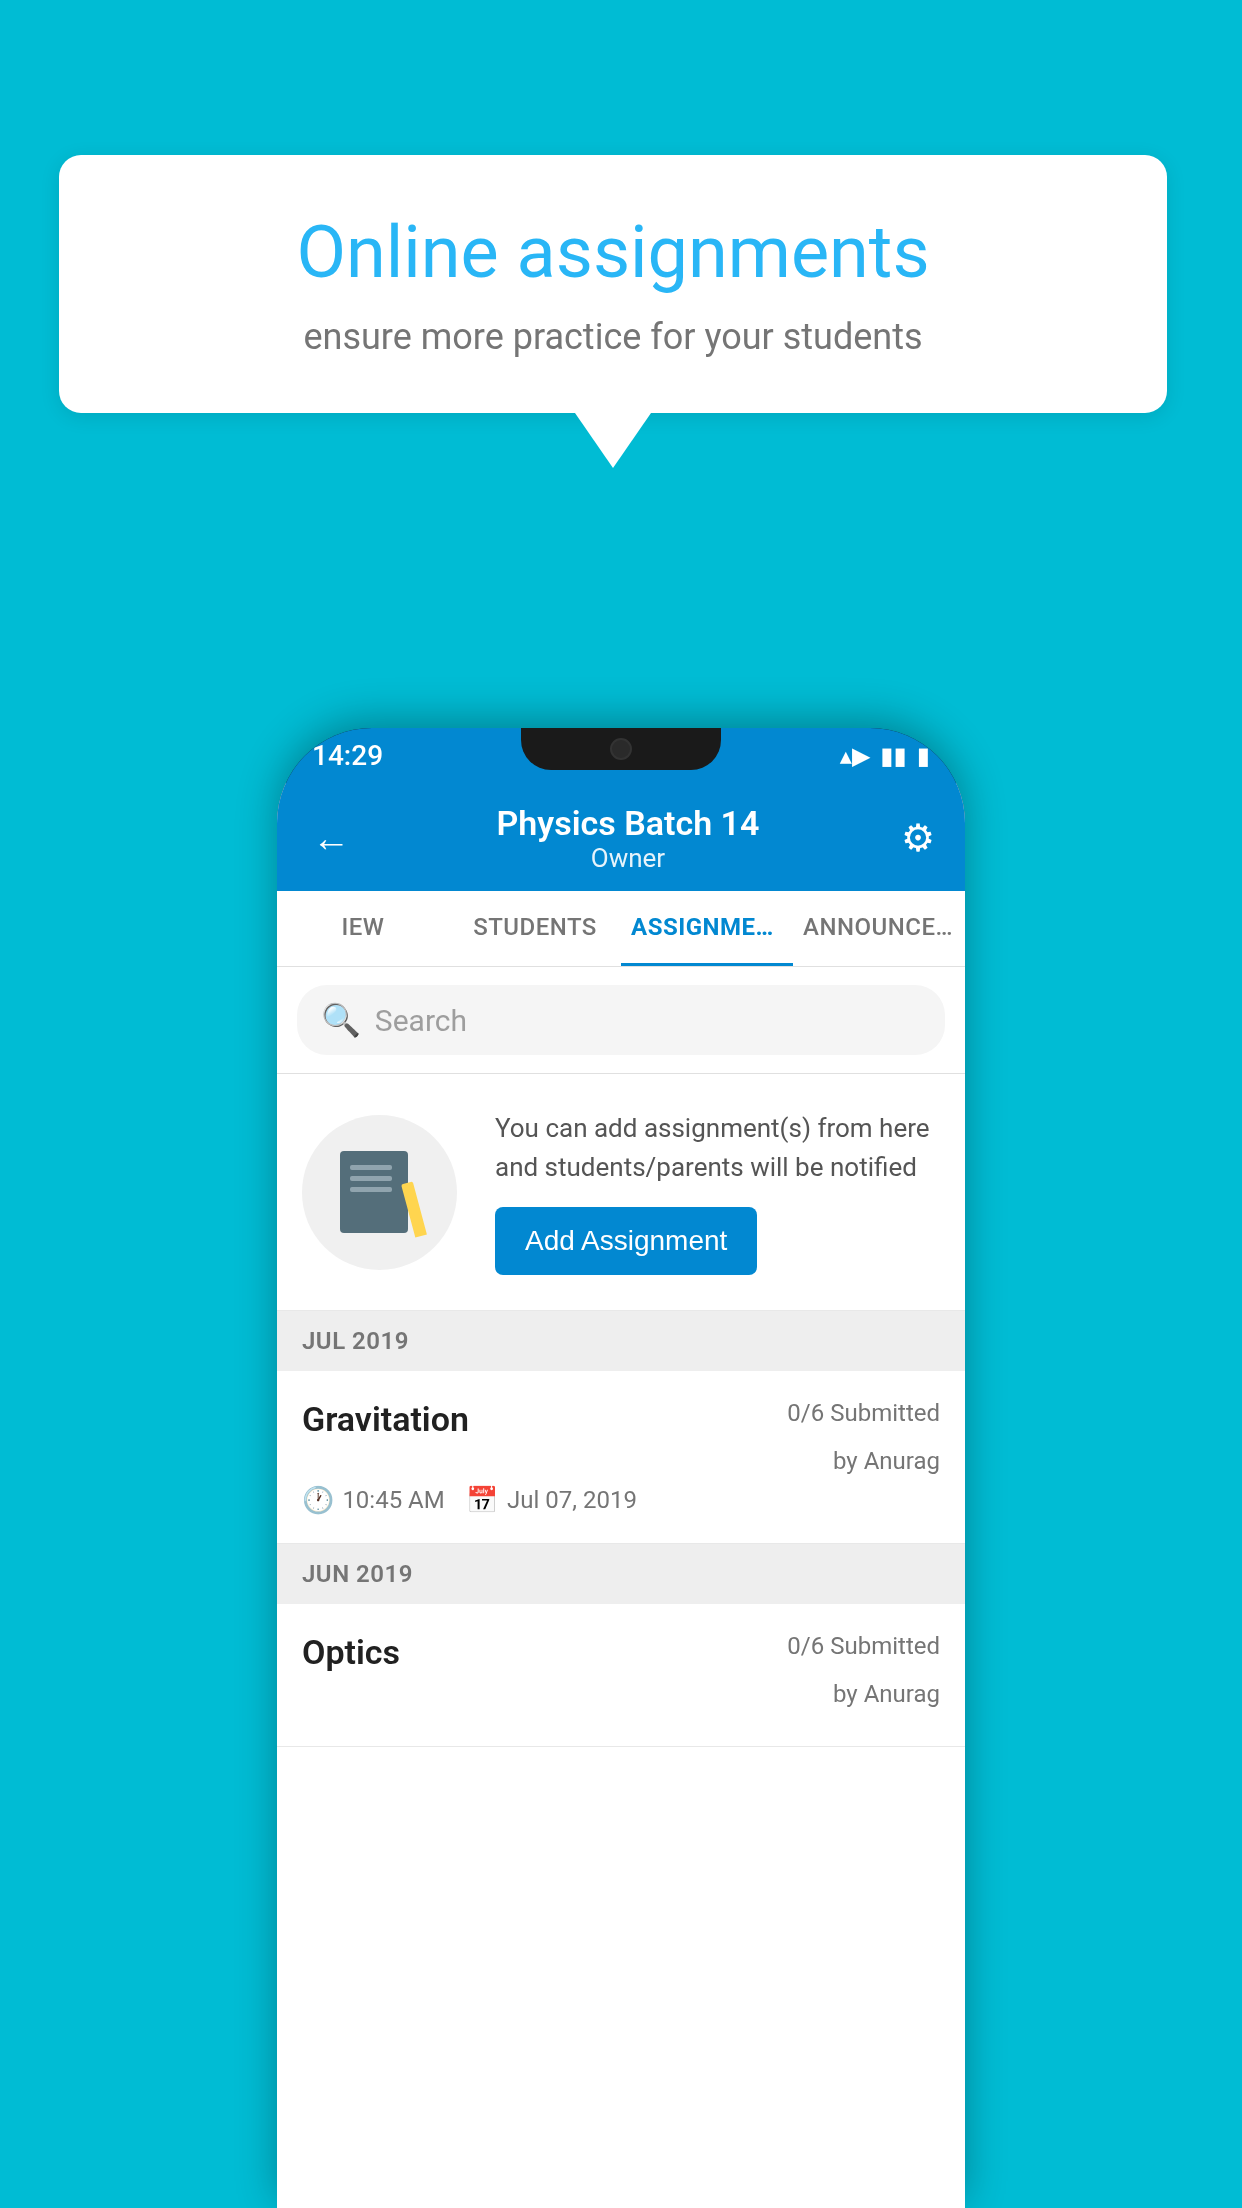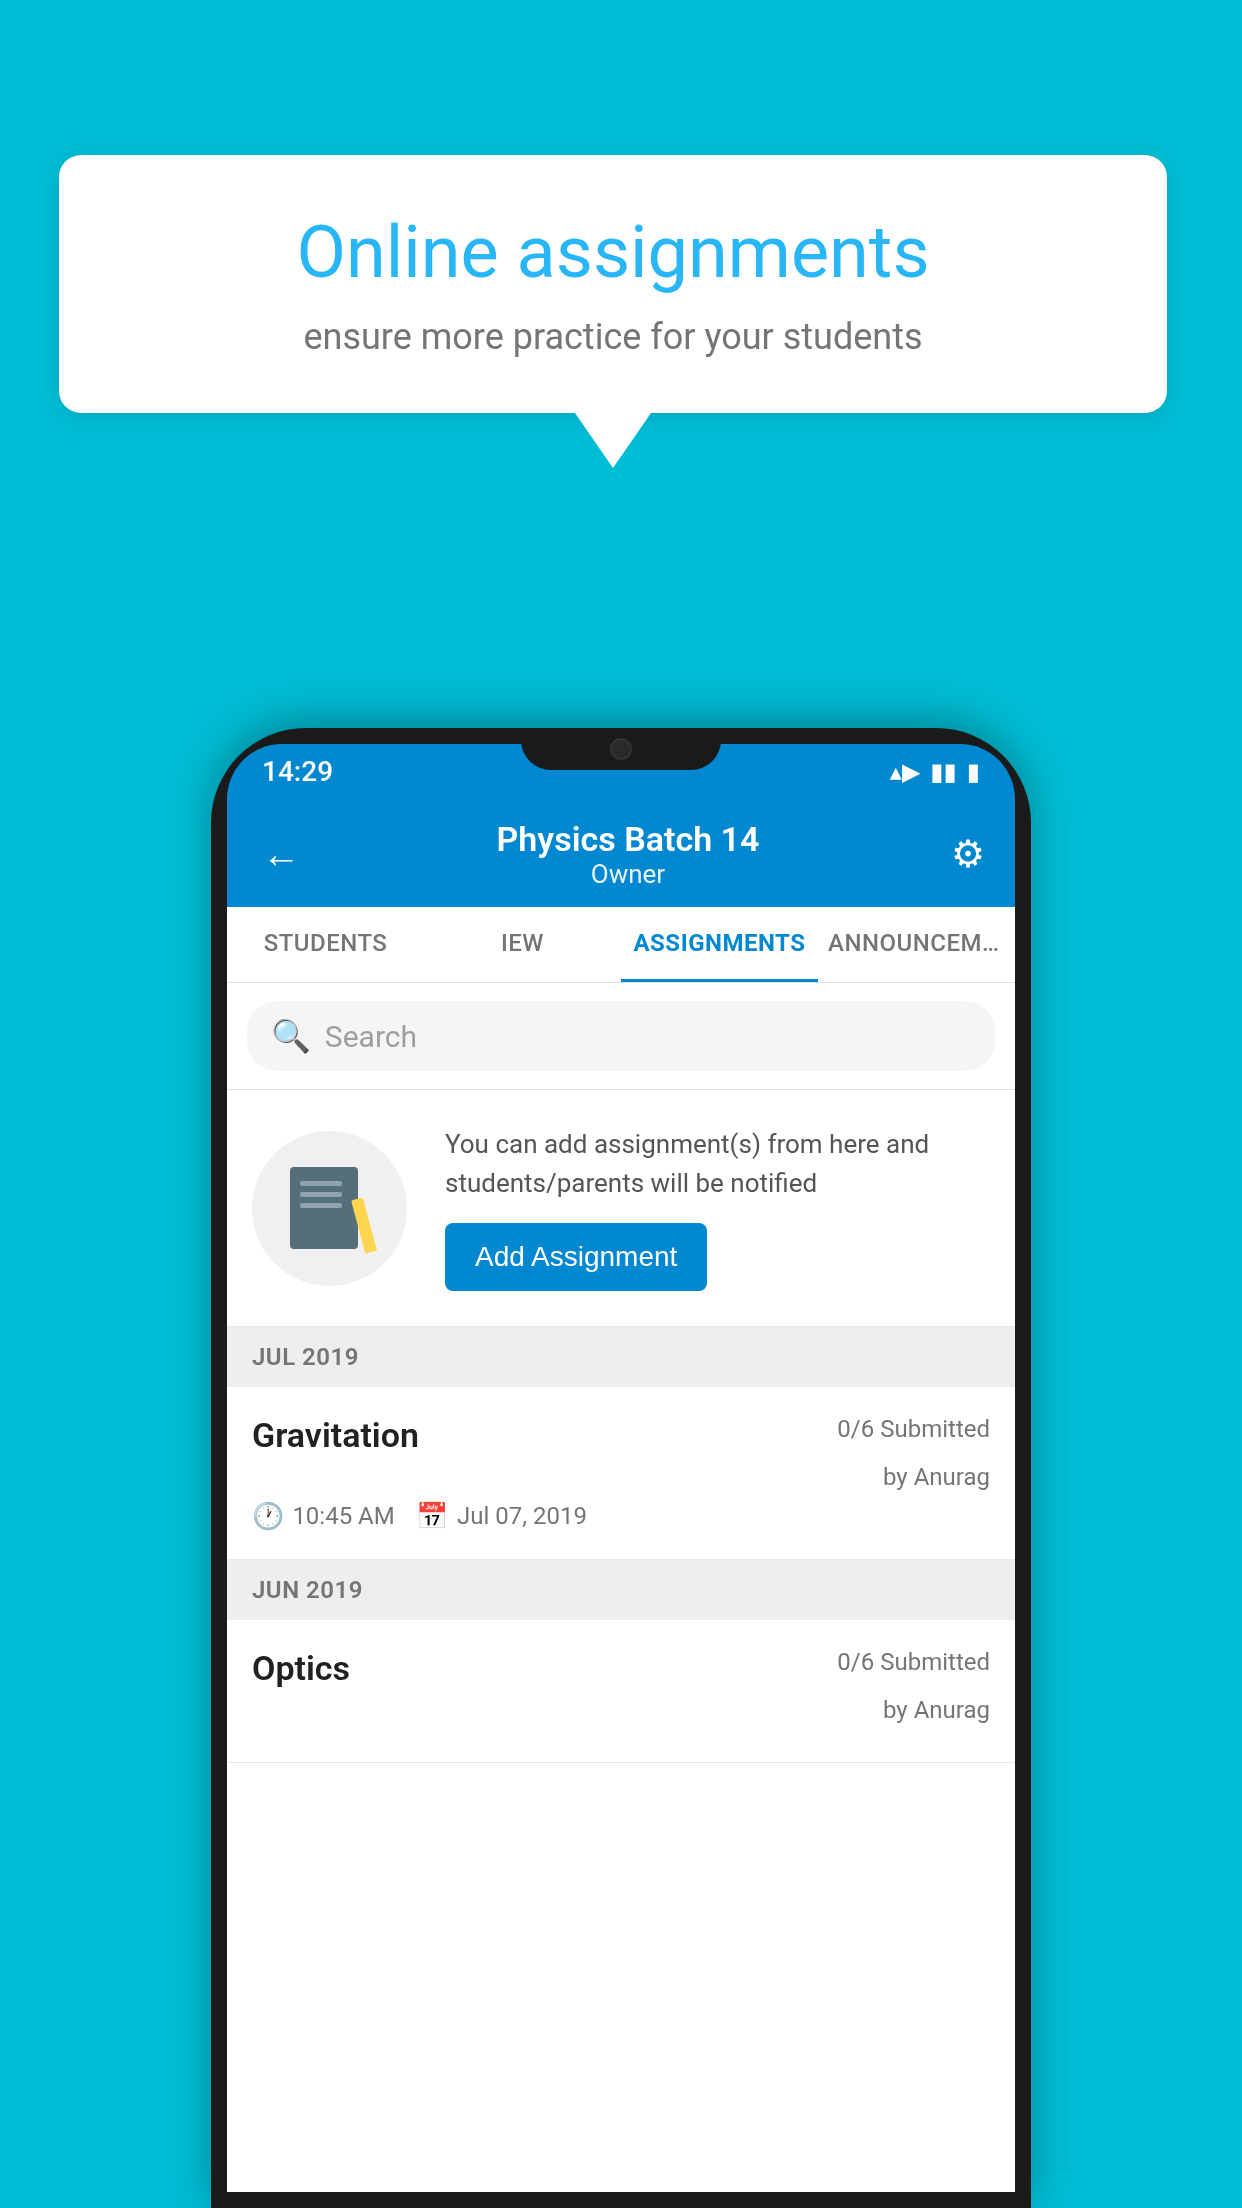--- a/index.html
+++ b/index.html
@@ -49,25 +49,25 @@
       color: #757575;
       font-weight: 400;
     }
 
     
     .phone-frame {
       position: absolute;
       bottom: 0;
       left: 50%;
       transform: translateX(-50%);
-      width: 820px;
+      width: 688px;
       height: 1480px;
       background: #1a1a1a;
       border-radius: 95px 95px 0 0;
-      padding: 16px;
+      padding: 0;
       overflow: hidden;
       box-shadow: 0 -8px 40px rgba(0,0,0,0.3);
     }
 
     
     .phone-notch {
       position: absolute;
       top: 0;
       left: 50%;
       transform: translateX(-50%);
@@ -366,22 +366,22 @@
     <div class="app-header">
       <span class="header-back">←</span>
       <div class="header-title-group">
         <div class="header-title">Physics Batch 14</div>
         <div class="header-subtitle">Owner</div>
       </div>
       <span class="header-gear">⚙</span>
     </div>
 
     <div class="tabs-bar">
+      <div class="tab-item">IEW</div>
       <div class="tab-item">STUDENTS</div>
-      <div class="tab-item">IEW</div>
       <div class="tab-item active">ASSIGNMENTS</div>
       <div class="tab-item">ANNOUNCEMENTS</div>
     </div>
 
     <div class="search-bar-container">
       <div class="search-bar">
         <span class="search-icon-svg">🔍</span>
         <span class="search-input-text">Search</span>
       </div>
     </div>

